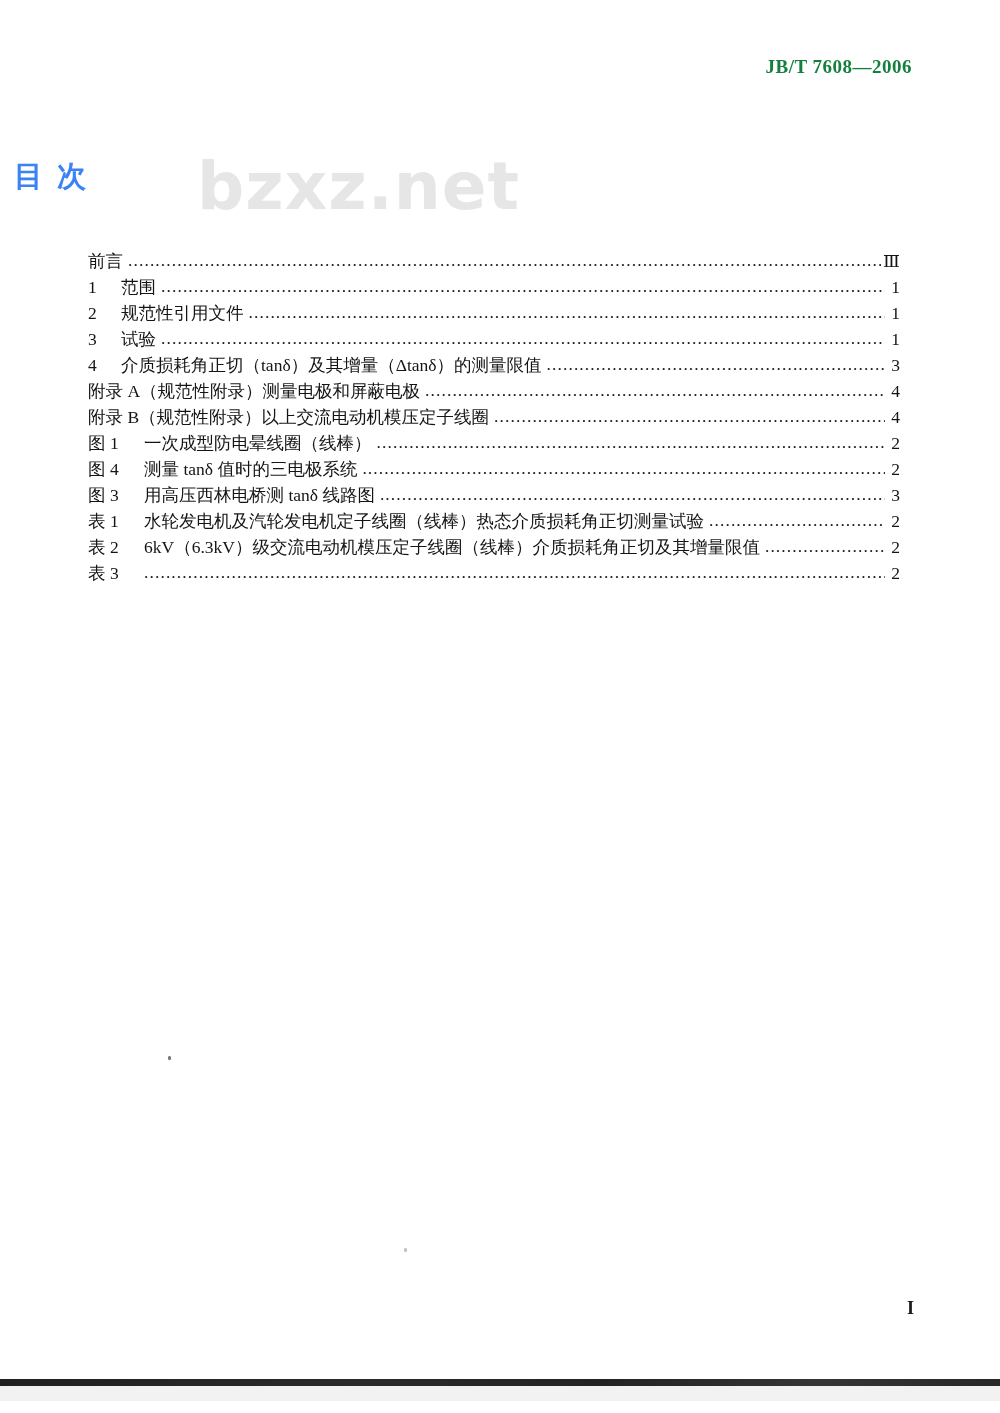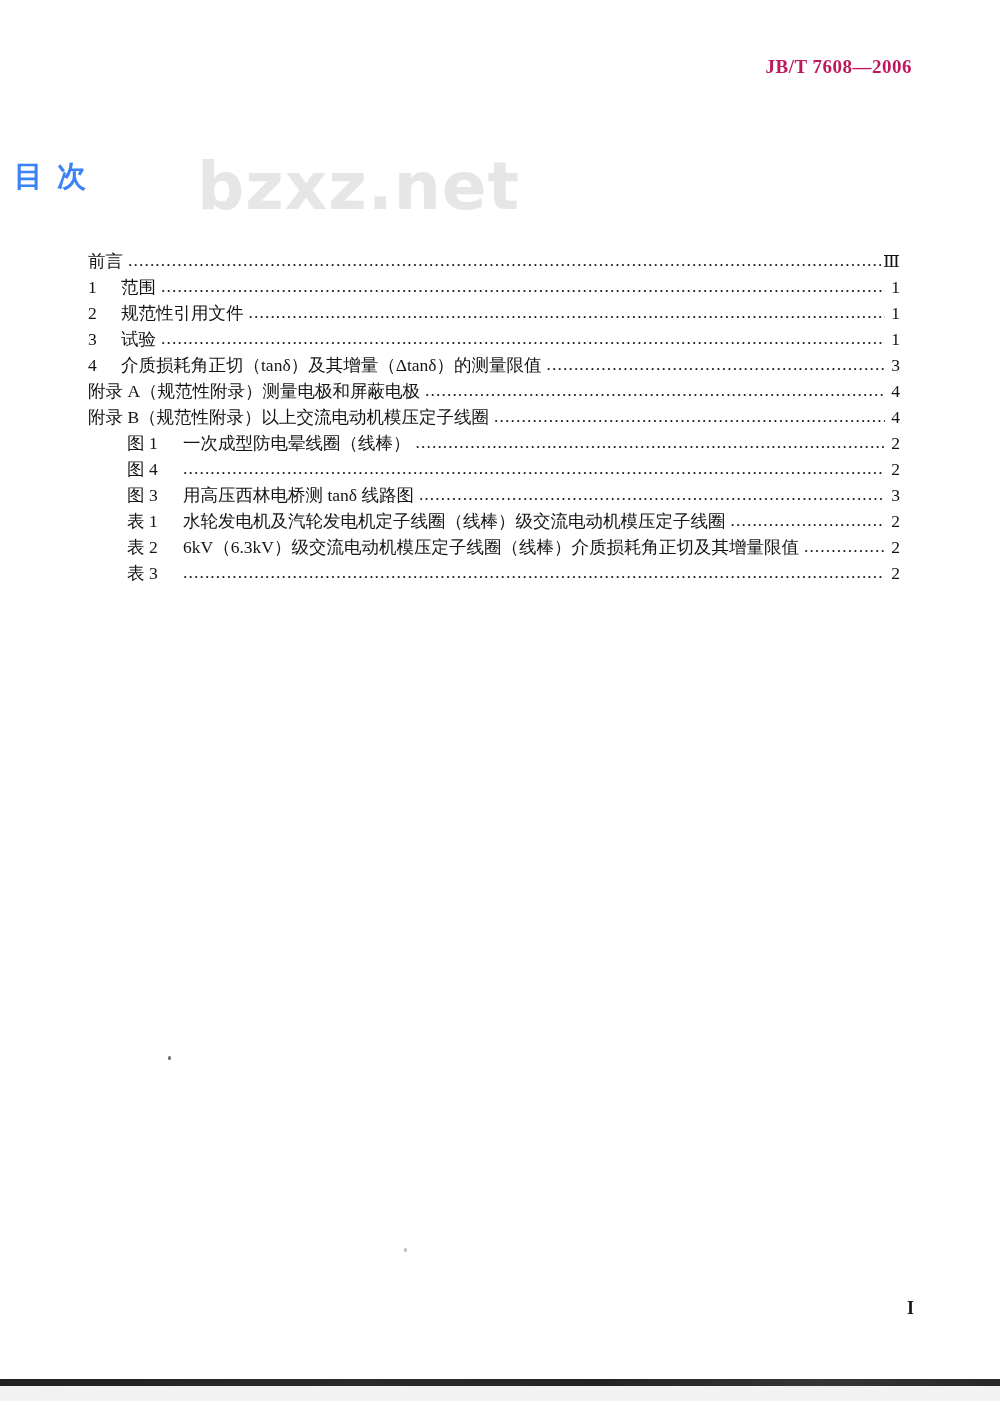--- a/index.html
+++ b/index.html
@@ -19,21 +19,21 @@
 
   
   .header {
     position: absolute;
     top: 56px;
     right: 88px;
     font-family: "Liberation Serif", "DejaVu Serif", serif;
     font-size: 19px;
     font-weight: bold;
     letter-spacing: 0.5px;
-    color: #be185d;
+    color: #15803d;
     white-space: nowrap;
     text-align: right;
   }
 
   
   .watermark {
     position: absolute;
     top: 148px;
     left: 197px;
     font-family: "DejaVu Sans", "Liberation Sans", sans-serif;
@@ -76,21 +76,21 @@
     line-height: 26px;
     white-space: nowrap;
     color: #141414;
   }
   .toc-num {
     flex: 0 0 auto;
     display: inline-block;
   }
   .toc-num.w-plain { width: 0; }
   .toc-num.w-sec   { width: 33px; }
-  .toc-num.w-fig   { width: 56px; margin-left: 39px; }
+  .toc-num.w-fig   { width: 56px; }
   .toc-label {
     flex: 0 0 auto;
     padding-right: 5px;
   }
   .toc-leader {
     flex: 1 1 auto;
     overflow: hidden;
     position: relative;
     height: 26px;
   }
@@ -212,32 +212,33 @@
         <span class="toc-page">4</span>
       </div>
       <div class="toc-row">
         <span class="toc-num w-fig">图 1</span>
         <span class="toc-label">一次成型防电晕线圈（线棒）</span>
         <span class="toc-leader"></span>
         <span class="toc-page">2</span>
       </div>
       <div class="toc-row">
         <span class="toc-num w-fig">图 4</span>
+        <span class="toc-label">测量 tanδ 值时的三电极系统</span>
         <span class="toc-leader"></span>
         <span class="toc-page">2</span>
       </div>
       <div class="toc-row">
         <span class="toc-num w-fig">图 3</span>
         <span class="toc-label">用高压西林电桥测 tanδ 线路图</span>
         <span class="toc-leader"></span>
         <span class="toc-page">3</span>
       </div>
       <div class="toc-row">
         <span class="toc-num w-fig">表 1</span>
-        <span class="toc-label">水轮发电机及汽轮发电机定子线圈（线棒）级交流电动机模压定子线圈</span>
+        <span class="toc-label">水轮发电机及汽轮发电机定子线圈（线棒）热态介质损耗角正切测量试验</span>
         <span class="toc-leader"></span>
         <span class="toc-page">2</span>
       </div>
       <div class="toc-row">
         <span class="toc-num w-fig">表 2</span>
         <span class="toc-label">6kV（6.3kV）级交流电动机模压定子线圈（线棒）介质损耗角正切及其增量限值</span>
         <span class="toc-leader"></span>
         <span class="toc-page">2</span>
       </div>
       <div class="toc-row">

